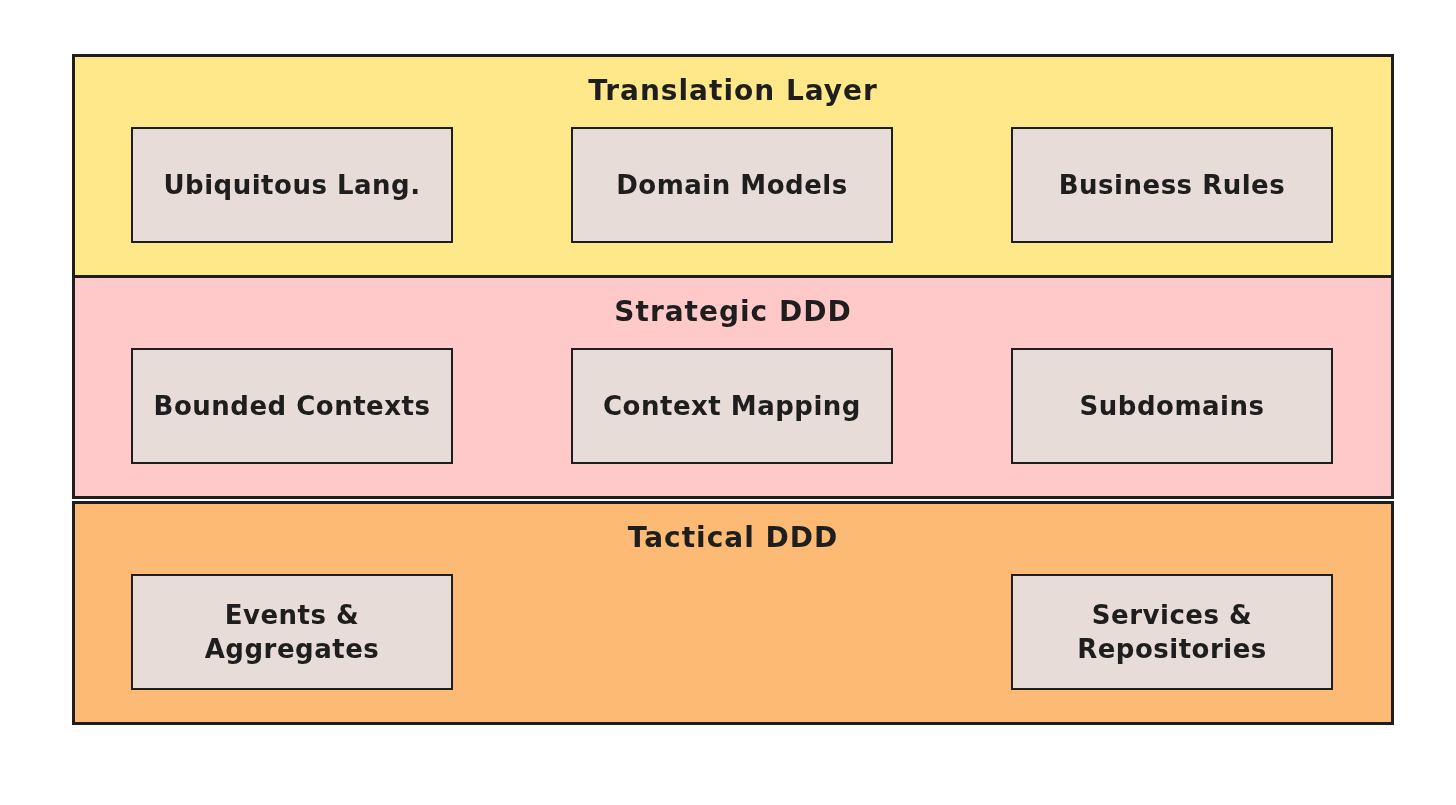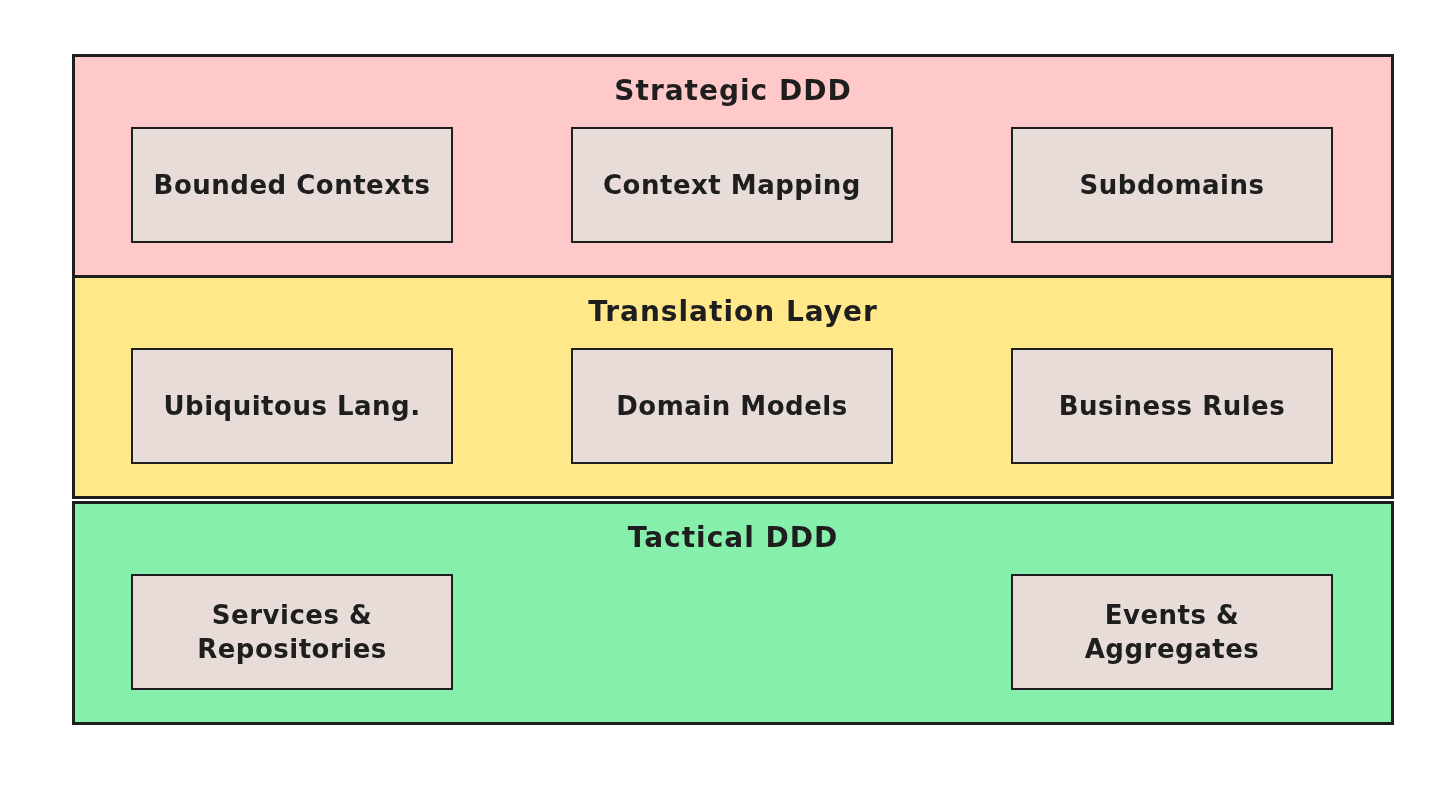--- a/index.html
+++ b/index.html
@@ -65,40 +65,40 @@
     line-height: 34px;
     padding: 6px 18px;
   }
 </style>
 </head>
 <body>
 
 <div class="canvas">
   <div class="diagram">
 
+    <div class="layer" style="background: rgb(255, 232, 138);">
+      <div class="layer-title">Translation Layer</div>
+      <div class="boxes-row">
+        <div class="node-box">Ubiquitous Lang.</div>
+        <div class="node-box">Domain Models</div>
+        <div class="node-box">Business Rules</div>
+      </div>
+    </div>
+
     <div class="layer" style="background: rgb(255, 201, 201);">
       <div class="layer-title">Strategic DDD</div>
       <div class="boxes-row">
         <div class="node-box">Bounded Contexts</div>
         <div class="node-box">Context Mapping</div>
         <div class="node-box">Subdomains</div>
       </div>
     </div>
 
-    <div class="layer" style="background: rgb(255, 232, 138);">
-      <div class="layer-title">Translation Layer</div>
-      <div class="boxes-row">
-        <div class="node-box">Ubiquitous Lang.</div>
-        <div class="node-box">Domain Models</div>
-        <div class="node-box">Business Rules</div>
-      </div>
-    </div>
-
-    <div class="layer gap-top" style="background: #86efac;">
+    <div class="layer gap-top" style="background: #fdba74;">
       <div class="layer-title">Tactical DDD</div>
       <div class="boxes-row">
+        <div class="node-box">Events &amp; Aggregates</div>
         <div class="node-box">Services &amp; Repositories</div>
-        <div class="node-box">Events &amp; Aggregates</div>
       </div>
     </div>
 
   </div>
 </div>
 
 </body></html>

